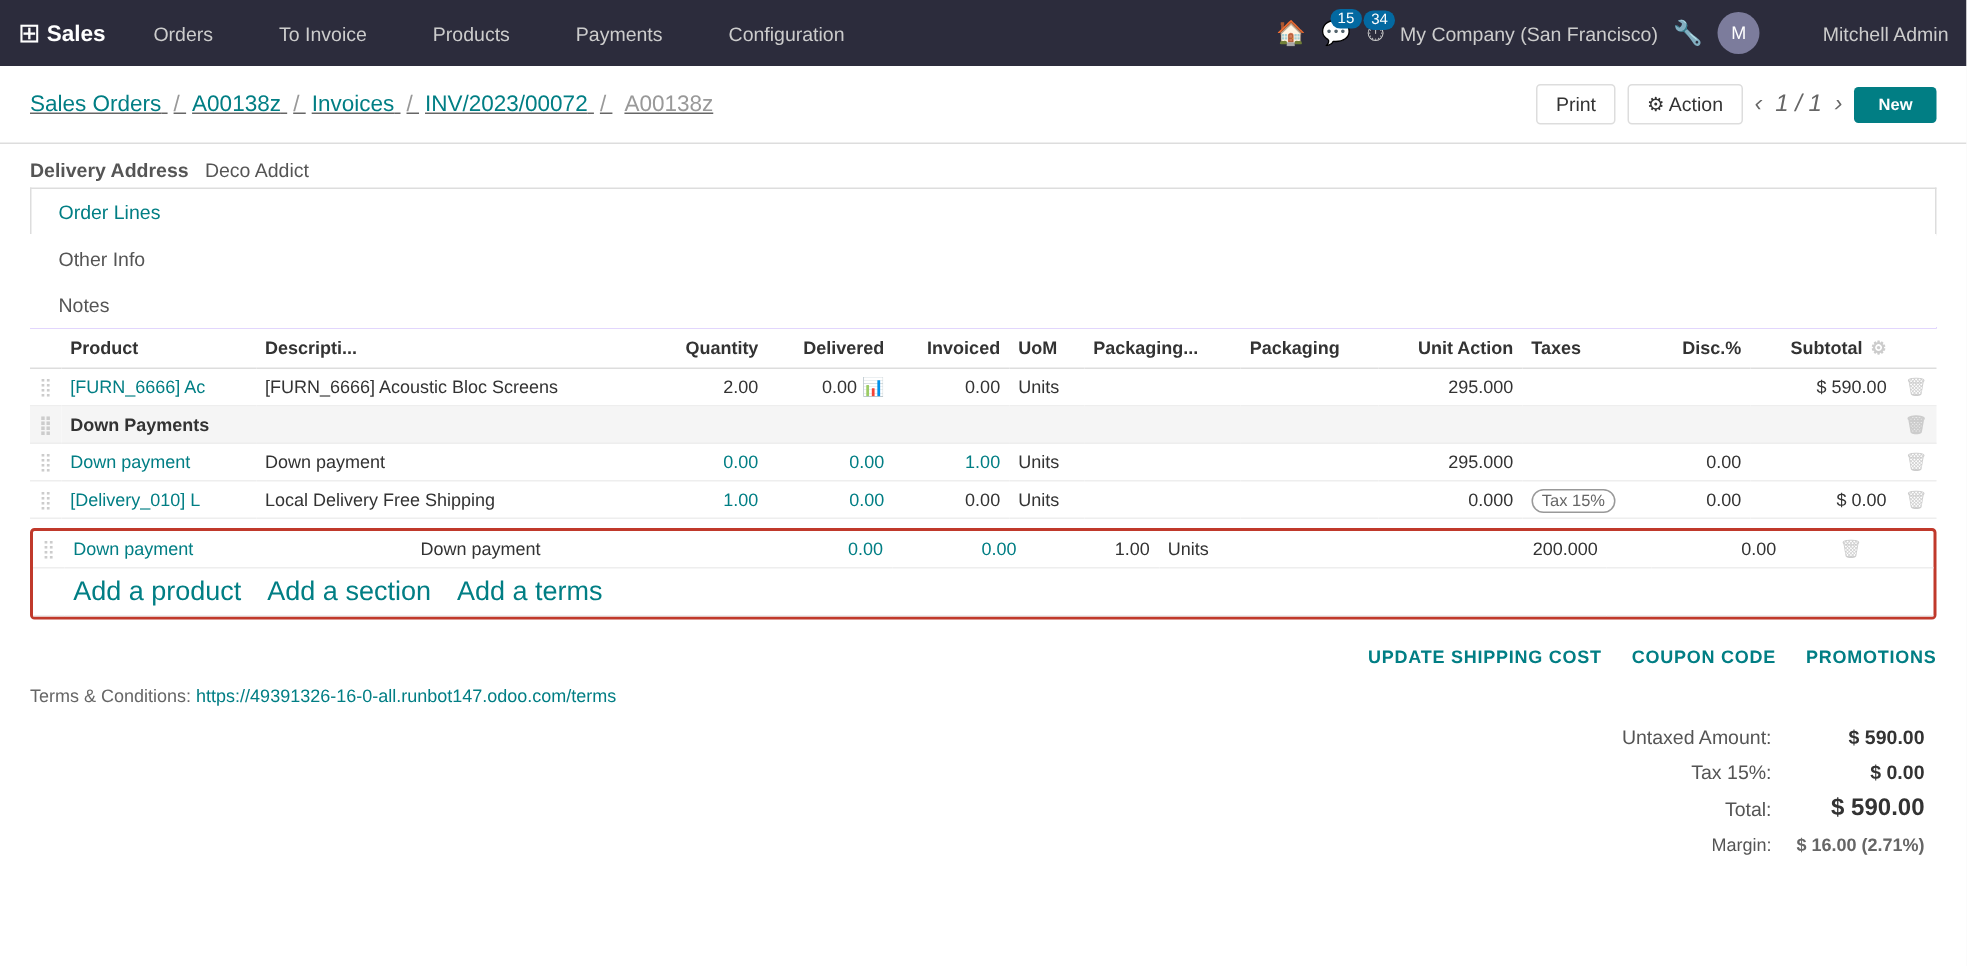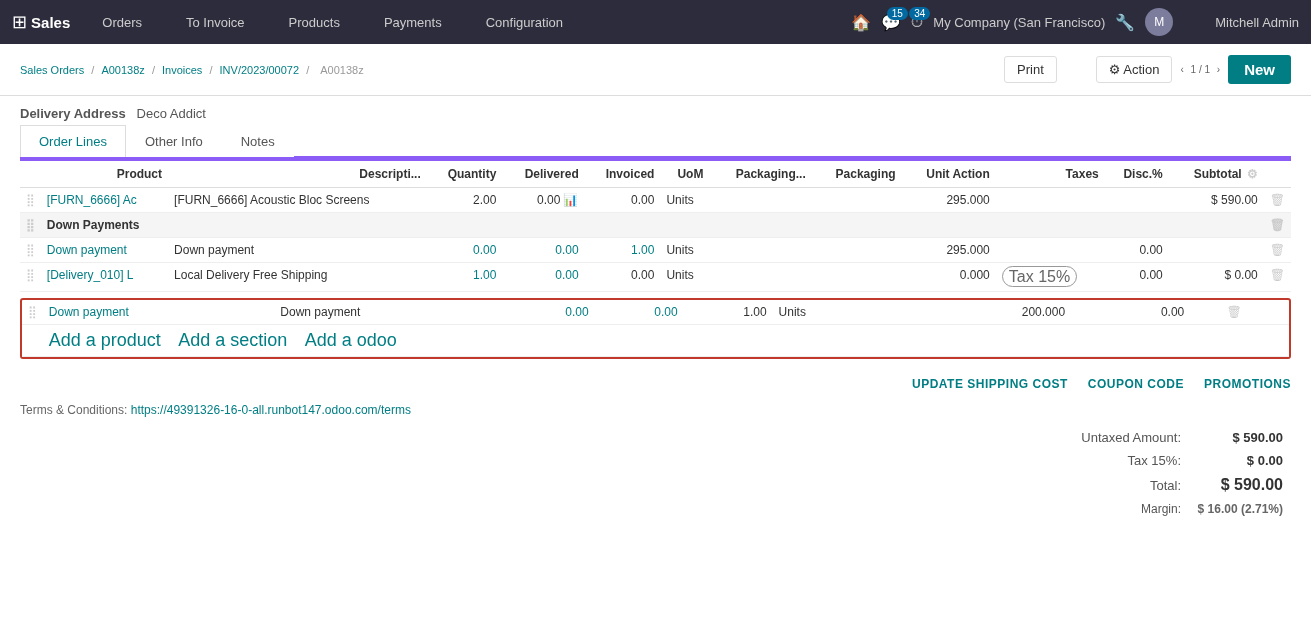--- a/index.html
+++ b/index.html
@@ -48,70 +48,71 @@
     
     .breadcrumb-bar {
       background: #fff;
       border-bottom: 1px solid #ddd;
       padding: 0 20px;
       display: flex;
       align-items: center;
       height: 52px;
     }
     .breadcrumb-text {
-      font-size: 11px;
+      font-size: 15px;
       color: #666;
       flex: 1;
+      text-decoration: underline;
     }
     .breadcrumb-text a { color: #017e84; text-decoration: none; }
     .breadcrumb-text span { color: #999; margin: 0 4px; }
     .breadcrumb-actions { display: flex; align-items: center; gap: 8px; }
     .btn-action {
       border: 1px solid #ddd;
       background: #fff;
       padding: 5px 12px;
       border-radius: 3px;
       cursor: pointer;
       font-size: 13px;
       color: #333;
-      margin-left: 31px;
     }
     .btn-new {
       background: #017e84;
       color: #fff;
       border: none;
       padding: 6px 16px;
       border-radius: 3px;
       cursor: pointer;
-      font-size: 15px;
+      font-size: 11px;
       font-weight: bold;
     }
-    .page-nav { color: #666; font-size: 10px; }
+    .page-nav { color: #666; font-size: 16px; font-style: italic; }
 
     
     .main-content {
       background: #fff;
       margin: 0;
       padding: 0 20px;
       overflow-y: auto;
       height: calc(644px - 44px - 52px);
     }
 
     .delivery-address {
       padding: 10px 0 4px 0;
       color: #555;
       font-size: 13px;
     }
 
     
     .tabs {
       display: flex;
       gap: 0;
-      border-bottom: 5px solid #8b5cf6;
+      border-bottom: 1px solid #8b5cf6;
       margin-bottom: 0;
+      flex-direction: column;
     }
     .tab {
       padding: 8px 18px;
       cursor: pointer;
       border: 1px solid transparent;
       border-bottom: none;
       font-size: 13px;
       color: #555;
       margin-bottom: -1px;
       background: #fff;
@@ -123,21 +124,21 @@
       font-weight: 500;
     }
 
     
     .order-table {
       width: 100%;
       border-collapse: collapse;
       font-size: 12.5px;
     }
     .order-table th {
-      text-align: right;
+      text-align: left;
       padding: 6px 6px;
       font-weight: 600;
       color: #333;
       border-bottom: 1px solid #ddd;
       white-space: nowrap;
       font-size: 12px;
     }
     .order-table td {
       padding: 5px 6px;
       vertical-align: top;
@@ -151,21 +152,21 @@
     }
     .down-payment-section td {
       font-weight: 600;
       padding: 5px 6px;
     }
     .teal { color: #017e84; }
     .tax-badge {
       border: 1px solid #999;
       border-radius: 20px;
       padding: 1px 6px;
-      font-size: 16px;
+      font-size: 11px;
       color: #666;
     }
 
     
     .add-links {
       padding: 6px 6px;
     }
     .add-link {
       color: #017e84;
       cursor: pointer;
@@ -400,21 +401,21 @@
           <td></td>
           <td class="num">0.00</td>
           <td class="num"></td>
           <td class="delete-icon">🗑</td>
         </tr>
         <tr>
           <td></td>
           <td colspan="13" class="add-links">
             <span class="add-link">Add a product</span>
             <span class="add-link">Add a section</span>
-            <span class="add-link">Add a odoo</span>
+            <span class="add-link">Add a terms</span>
           </td>
         </tr>
       </tbody>
     </table>
   </div>
 
   <div class="footer-actions">
     <span class="footer-action-btn">UPDATE SHIPPING COST</span>
     <span class="footer-action-btn">COUPON CODE</span>
     <span class="footer-action-btn">PROMOTIONS</span>

